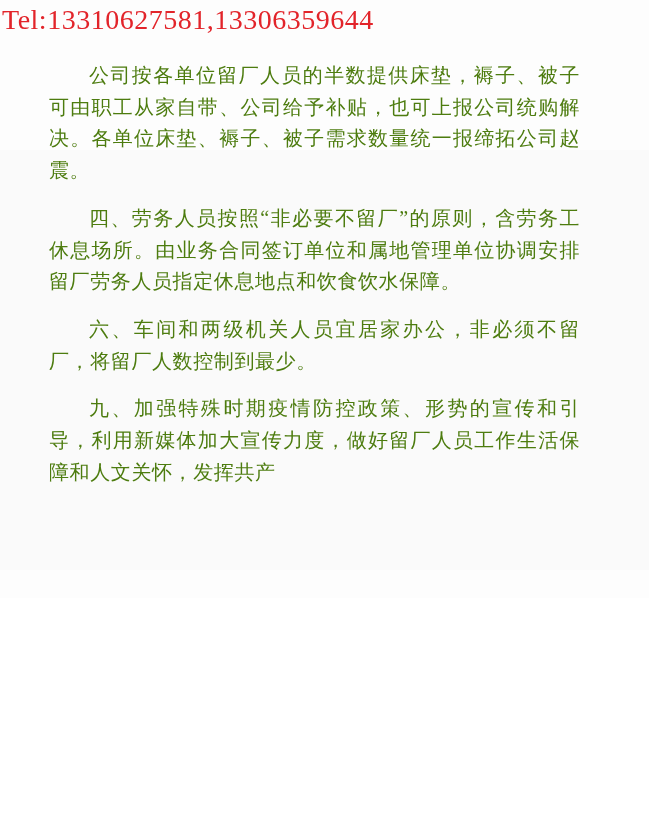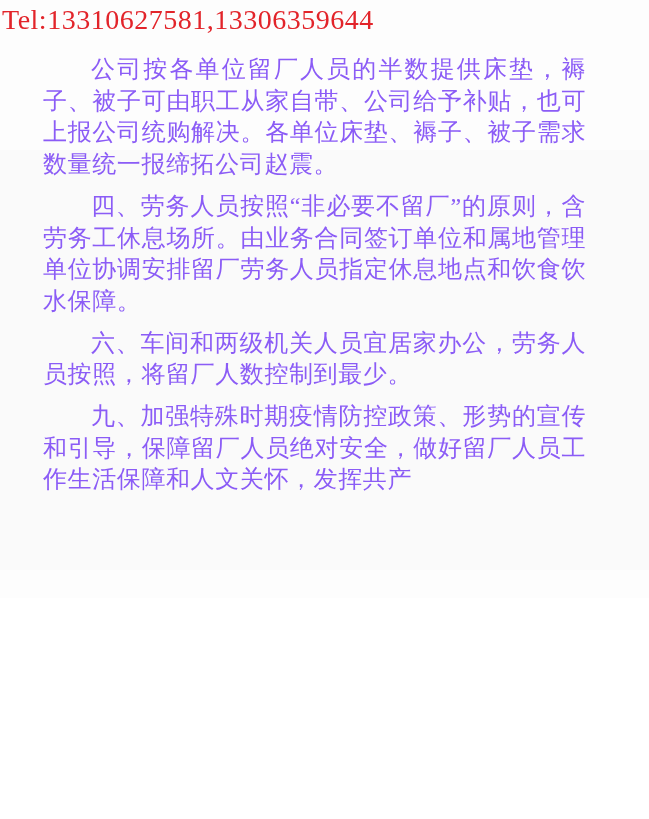--- a/index.html
+++ b/index.html
@@ -24,26 +24,26 @@
     position:absolute;left:2px;top:4px;
     font-size:28px;
     color:#e2242a;
     letter-spacing:0.5px;
     white-space:nowrap;
   }
   .content{
     position:absolute;left:33px;top:44px;width:563px;
   }
   .content p{
-    margin:10px;
+    margin:16px;
     text-indent:2em;
-    font-size:24px;
+    font-size:20px;
     line-height:31.7px;
     text-align:justify;
-    color:#8b5cf6;
+    color:#4d7c0f;
     letter-spacing:0.6px;
   }
   .page-number{
     position:absolute;left:316px;top:786px;width:20px;
     text-align:center;
     font-size:13px;
     color:#4b4b4b;
     font-family:"Liberation Sans", sans-serif;
   }
   .logo{
@@ -56,22 +56,22 @@
 <div class="page">
 
   <div class="scan-tint"></div>
   <div class="scan-band"></div>
 
   <div class="tel">Tel:13310627581,13306359644</div>
 
   <div class="content">
     <p>公司按各单位留厂人员的半数提供床垫，褥子、被子可由职工从家自带、公司给予补贴，也可上报公司统购解决。各单位床垫、褥子、被子需求数量统一报缔拓公司赵震。</p>
     <p>四、劳务人员按照“非必要不留厂”的原则，含劳务工休息场所。由业务合同签订单位和属地管理单位协调安排留厂劳务人员指定休息地点和饮食饮水保障。</p>
-    <p>六、车间和两级机关人员宜居家办公，劳务人员按照，将留厂人数控制到最少。</p>
-    <p>九、加强特殊时期疫情防控政策、形势的宣传和引导，保障留厂人员绝对安全，做好留厂人员工作生活保障和人文关怀，发挥共产</p>
+    <p>六、车间和两级机关人员宜居家办公，非必须不留厂，将留厂人数控制到最少。</p>
+    <p>九、加强特殊时期疫情防控政策、形势的宣传和引导，利用新媒体加大宣传力度，做好留厂人员工作生活保障和人文关怀，发挥共产</p>
   </div>
 
   <div class="page-number">2</div>
 
   <svg class="logo" width="170" height="54" viewBox="0 0 170 54" xmlns="http://www.w3.org/2000/svg">
     <polygon points="18,12 43,12 33,38 8,38" fill="#8a8f93"></polygon>
     <polygon points="47,3 68,3 58,33 37,33" fill="#72c7ee"></polygon>
     <polygon points="55,35 78,35 68,53 45,53" fill="#72c7ee"></polygon>
     <text x="84" y="37" font-size="27" font-weight="bold" fill="#8e9194" font-family="Liberation Sans, sans-serif" letter-spacing="2">晟杰钢管</text>
   </svg>

